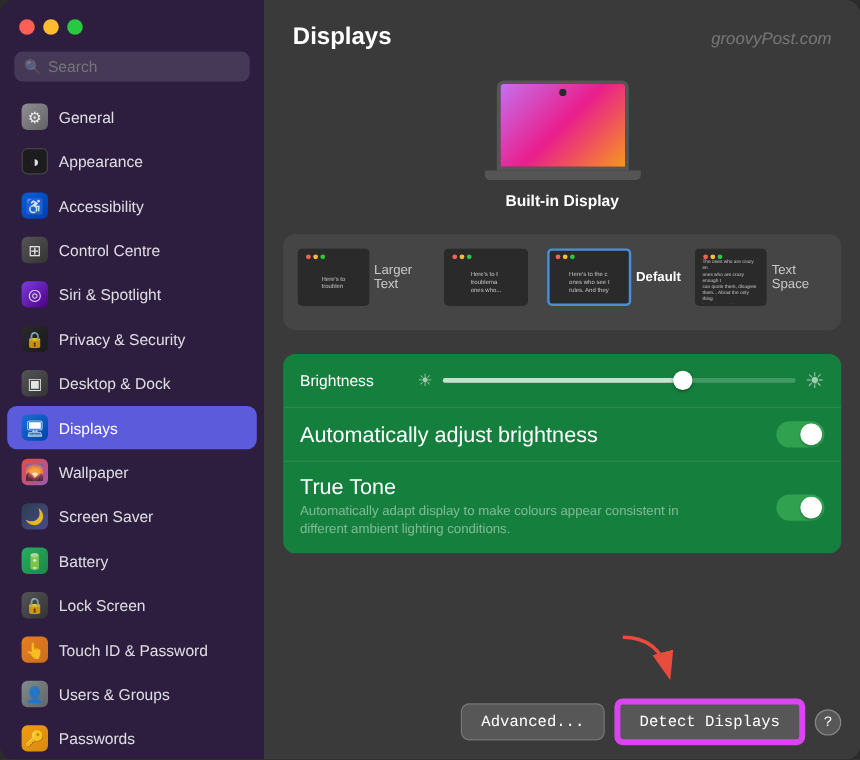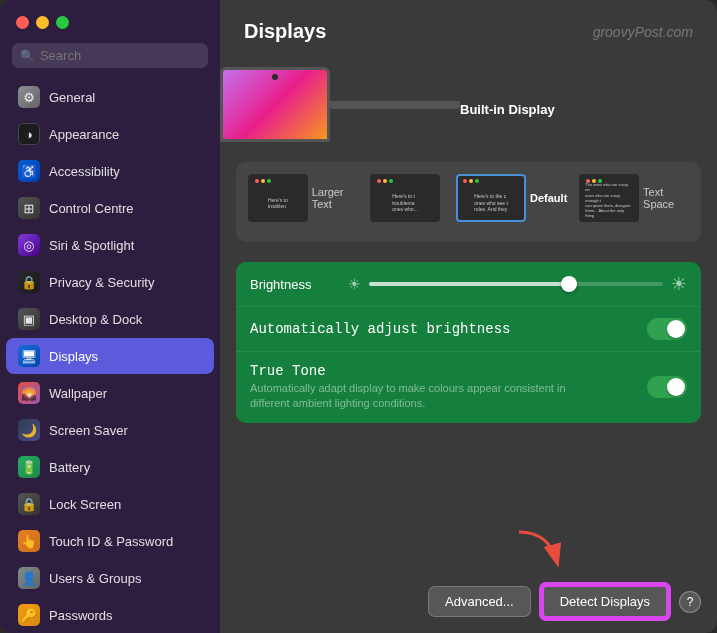--- a/index.html
+++ b/index.html
@@ -138,21 +138,21 @@
 
     .watermark {
       font-size: 14px;
       color: rgba(255,255,255,0.3);
       font-style: italic;
     }
 
     
     .display-preview {
       display: flex;
-      flex-direction: row;
+      flex-direction: column;
       align-items: center;
       padding: 10px 0 20px 0;
     }
 
     .laptop-display {
       width: 110px;
       height: 75px;
       background: linear-gradient(135deg, #c471ed, #e91e8c, #f7971e);
       border-radius: 6px 6px 0 0;
       border: 3px solid #555;
@@ -275,23 +275,22 @@
     .settings-row:last-child {
       border-bottom: none;
     }
 
     .row-left {
       display: flex;
       flex-direction: column;
     }
 
     .row-title {
-      font-size: 14px;
-      color: white;
-      font-family: Liberation Mono, monospace;
+      font-size: 18px;
+      color: white;
     }
 
     .row-subtitle {
       font-size: 11px;
       color: rgba(255,255,255,0.45);
       margin-top: 2px;
       max-width: 340px;
       line-height: 1.4;
     }
 
@@ -394,21 +393,21 @@
       margin-top: auto;
       position: relative;
     }
 
     .btn {
       padding: 7px 16px;
       border-radius: 7px;
       font-size: 13px;
       cursor: pointer;
       border: 1px solid rgba(255,255,255,0.2);
-      font-family: Liberation Sans, sans-serif;
+      font-family: Liberation Mono, monospace;
     }
 
     .btn-secondary {
       background: rgba(255,255,255,0.15);
       color: white;
     }
 
     .btn-primary {
       background: rgba(255,255,255,0.15);
       color: white;

